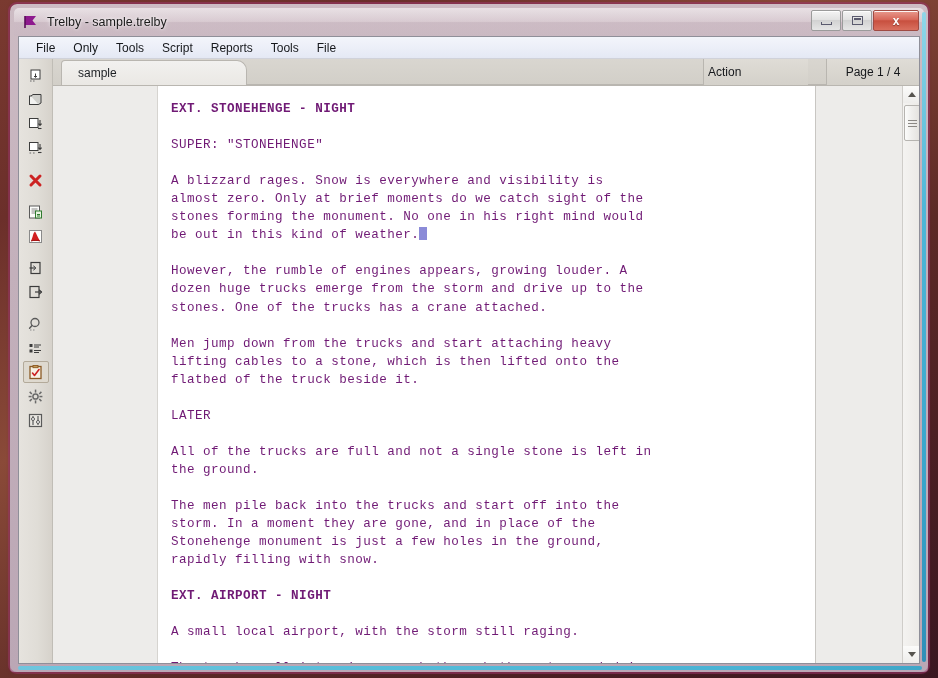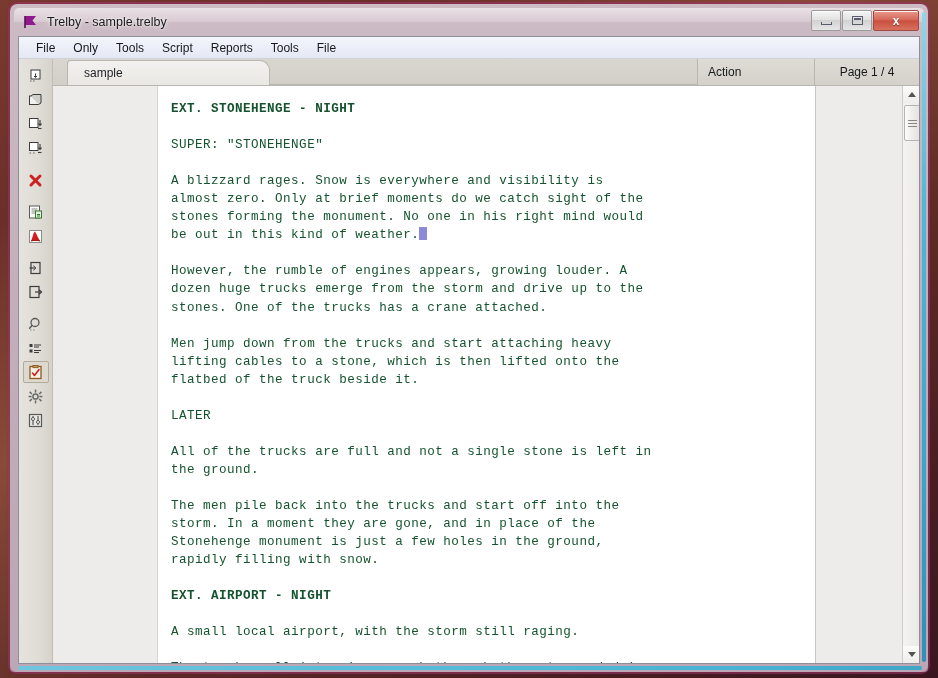--- a/index.html
+++ b/index.html
@@ -146,24 +146,24 @@
   }
 
   
   #tabstrip {
     height: 26px;
     display:flex; align-items:flex-end;
     background: linear-gradient(180deg,#d9d6d0 0%,#d2cfc8 100%);
     position:relative;
   }
   #tab-sample {
-    margin-left: 14px;
+    margin-left: 8px;
     height: 24px;
     min-width: 150px;
-    padding: 0 35px 0 16px;
+    padding: 0 18px 0 16px;
     display:flex; align-items:center;
     font-size: 12px; color:#1d2024;
     background: linear-gradient(180deg,#f2f1ef 0%,#eae8e4 100%);
     border: 1px solid #b9b6b0;
     border-bottom: none;
     border-radius: 4px 10px 0 0;
     cursor: default;
     position: relative;
     z-index: 2;
   }
@@ -171,24 +171,25 @@
     flex: 1; height: 24px;
     border-bottom: 1px solid #b9b6b0;
   }
   #statusstrip {
     position:absolute; right:0; top:0; height:26px;
     display:flex; align-items:stretch;
     font-size: 11px; color:#16181c;
   }
   .status-cell {
     display:flex; align-items:center;
-    padding: 0 10px;
+    padding: 0 4px;
     border-left: 1px solid #b9b6b0;
     background: linear-gradient(180deg,#dfdcd6 0%,#d4d1ca 100%);
     white-space: nowrap;
+    margin-left: 18px;
   }
   #status-type { min-width: 96px; font-size:12px; }
   #status-keys { flex-direction: column; align-items:flex-start; justify-content:center; line-height:1.08; min-width: 112px; }
   #status-page { min-width: 84px; justify-content:center; font-size:12px; }
   .keyline { font-size: 10.5px; }
 
   
   #editor-region {
     flex:1; display:flex; min-height:0;
     background:#edecea;
@@ -209,21 +210,21 @@
   }
   #script-text {
     position:absolute;
     left: 104px; top: 8px;
     width: 659px;
     box-sizing:border-box;
     padding: 6px 0 0 14px;
     font-family: "Liberation Mono", "DejaVu Sans Mono", monospace;
     font-size: 12.6px;
     line-height: 18.05px;
-    color: #14532d;
+    color: #701a75;
     white-space: pre;
     letter-spacing: 0.45px;
   }
   .sl { height: 18.05px; }
   .sl.bold { font-weight: bold; }
   .caret {
     display:inline-block;
     width: 8px; height: 13px;
     background: #8b8bd8;
     vertical-align: -2px;

